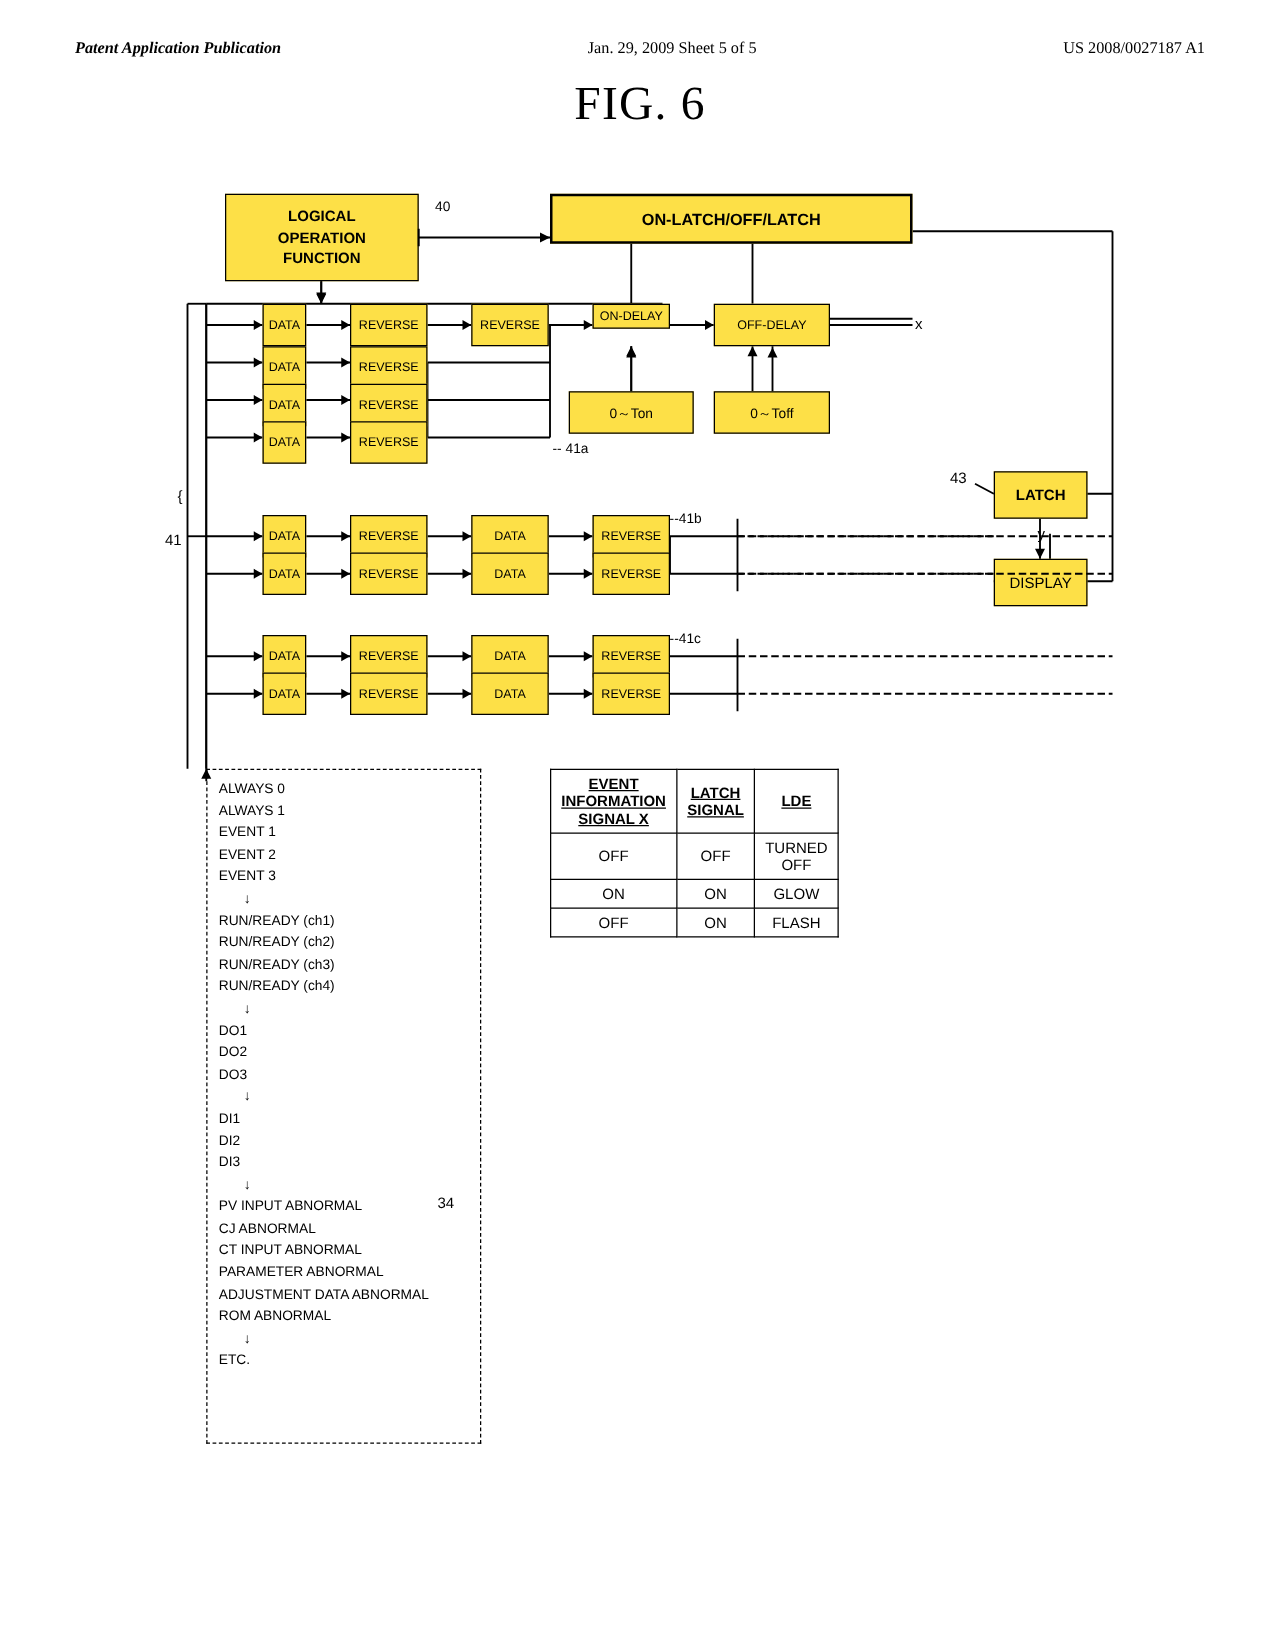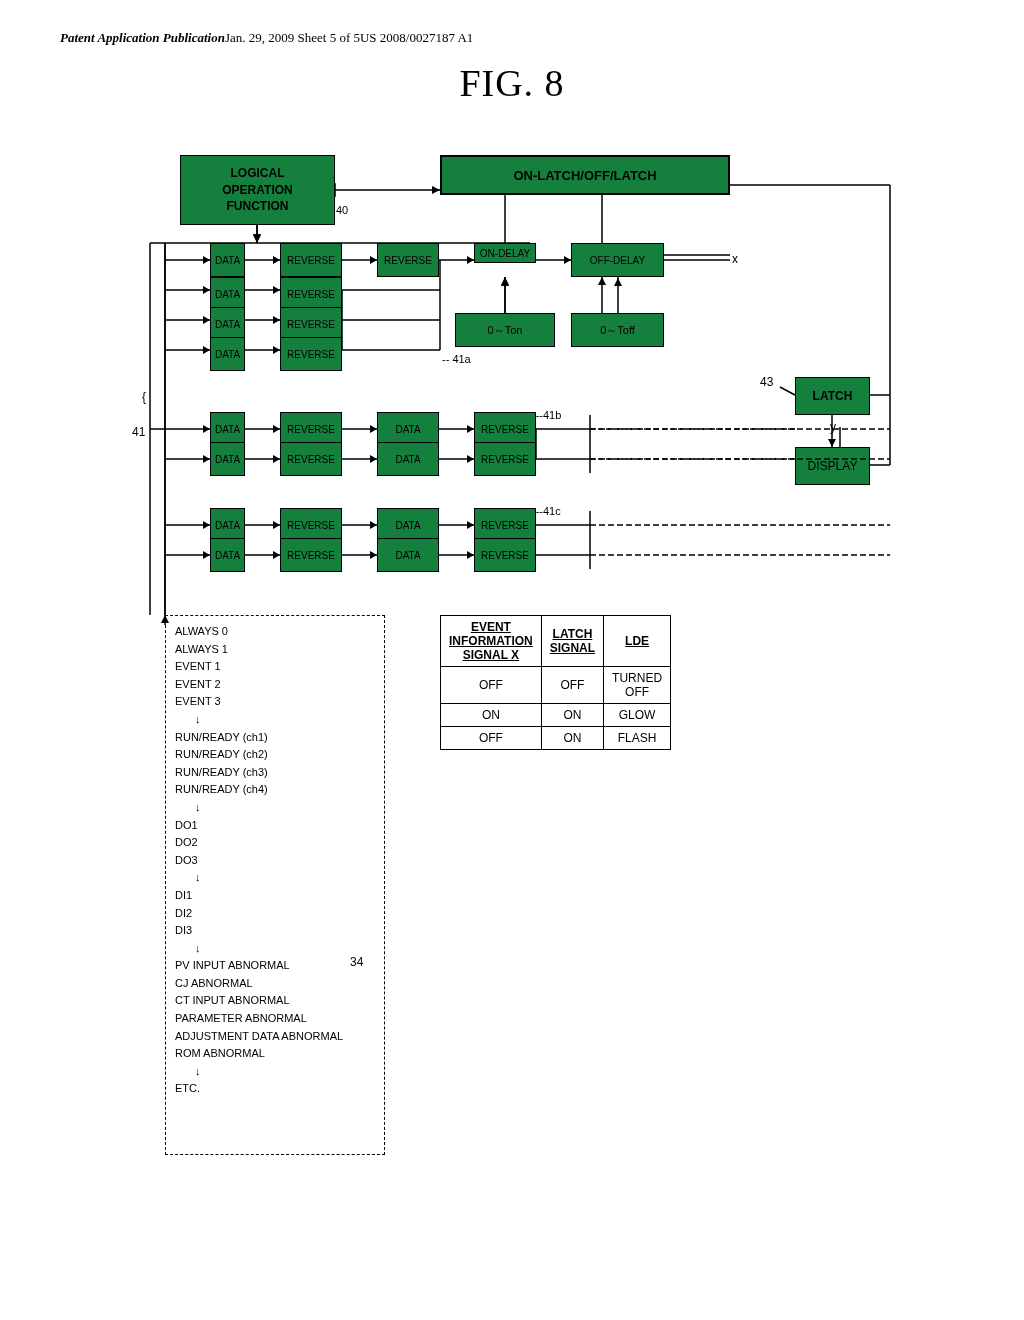--- a/index.html
+++ b/index.html
@@ -16,20 +16,21 @@
     .page {
       width: 1024px;
       height: 1320px;
       position: relative;
       padding: 30px 60px;
     }
 
     
     .header {
       display: flex;
+      justify-content: space-between;
       align-items: flex-start;
       border-bottom: none;
       margin-bottom: 8px;
     }
     .header-left {
       font-size: 13px;
       font-weight: bold;
       font-style: italic;
     }
     .header-center {
@@ -58,21 +59,21 @@
 
     
     .box {
       position: absolute;
       border: 1.5px solid #000;
       display: flex;
       align-items: center;
       justify-content: center;
       text-align: center;
       font-size: 11.5px;
-      background: #15803d;
+      background: #fde047;
       font-family: Arial, sans-serif;
     }
 
     
     .svg-overlay {
       position: absolute;
       top: 0;
       left: 0;
       width: 100%;
       height: 100%;
@@ -120,21 +121,21 @@
 <body>
 
 <div class="page">
 
   <div class="header">
     <div class="header-left">Patent Application Publication</div>
     <div class="header-center">Jan. 29, 2009   Sheet 5 of 5</div>
     <div class="header-right">US 2008/0027187 A1</div>
   </div>
 
-  <div class="fig-title">FIG. 8</div>
+  <div class="fig-title">FIG. 6</div>
 
   <div class="diagram-area">
 
     <svg class="svg-overlay" xmlns="http://www.w3.org/2000/svg">
 
       <line x1="197" y1="80" x2="197" y2="118" stroke="#000" stroke-width="1.5"></line>
       <polygon points="197,118 193,110 201,110" fill="#000"></polygon>
 
       <line x1="105" y1="118" x2="105" y2="490" stroke="#000" stroke-width="1.5"></line>
       <line x1="105" y1="118" x2="470" y2="118" stroke="#000" stroke-width="1.5"></line>
@@ -255,21 +256,21 @@
 
       <line x1="530" y1="304" x2="735" y2="304" stroke="#000" stroke-width="1.5" stroke-dasharray="5,3"></line>
       <line x1="530" y1="334" x2="735" y2="334" stroke="#000" stroke-width="1.5" stroke-dasharray="5,3"></line>
 
     </svg>
 
     <div class="box" style="left:120px; top:30px; width:155px; height:70px; font-size:12px; font-weight:bold; line-height:1.4;">
       LOGICAL<br>OPERATION<br>FUNCTION
     </div>
 
-    <div class="label-text" style="left:276px; top:35px;margin-top:44px;">40</div>
+    <div class="label-text" style="left:288px; top:35px;">40</div>
 
     <div class="box" style="left:380px; top:30px; width:290px; height:40px; font-size:13px; font-weight:bold; border-width:2px;">
       ON-LATCH/OFF/LATCH
     </div>
 
     <div class="box" style="left:150px; top:118px; width:35px; height:34px; font-size:10px;">DATA</div>
     <div class="box" style="left:220px; top:118px; width:62px; height:34px; font-size:10px;">REVERSE</div>
     <div class="box" style="left:317px; top:118px; width:62px; height:34px; font-size:10px;">REVERSE</div>
     <div class="box" style="left:414px; top:118px; width:62px; height:20px; font-size:10px;">ON-DELAY</div>
     <div class="box" style="left:511px; top:118px; width:93px; height:34px; font-size:10px;">OFF-DELAY</div>

